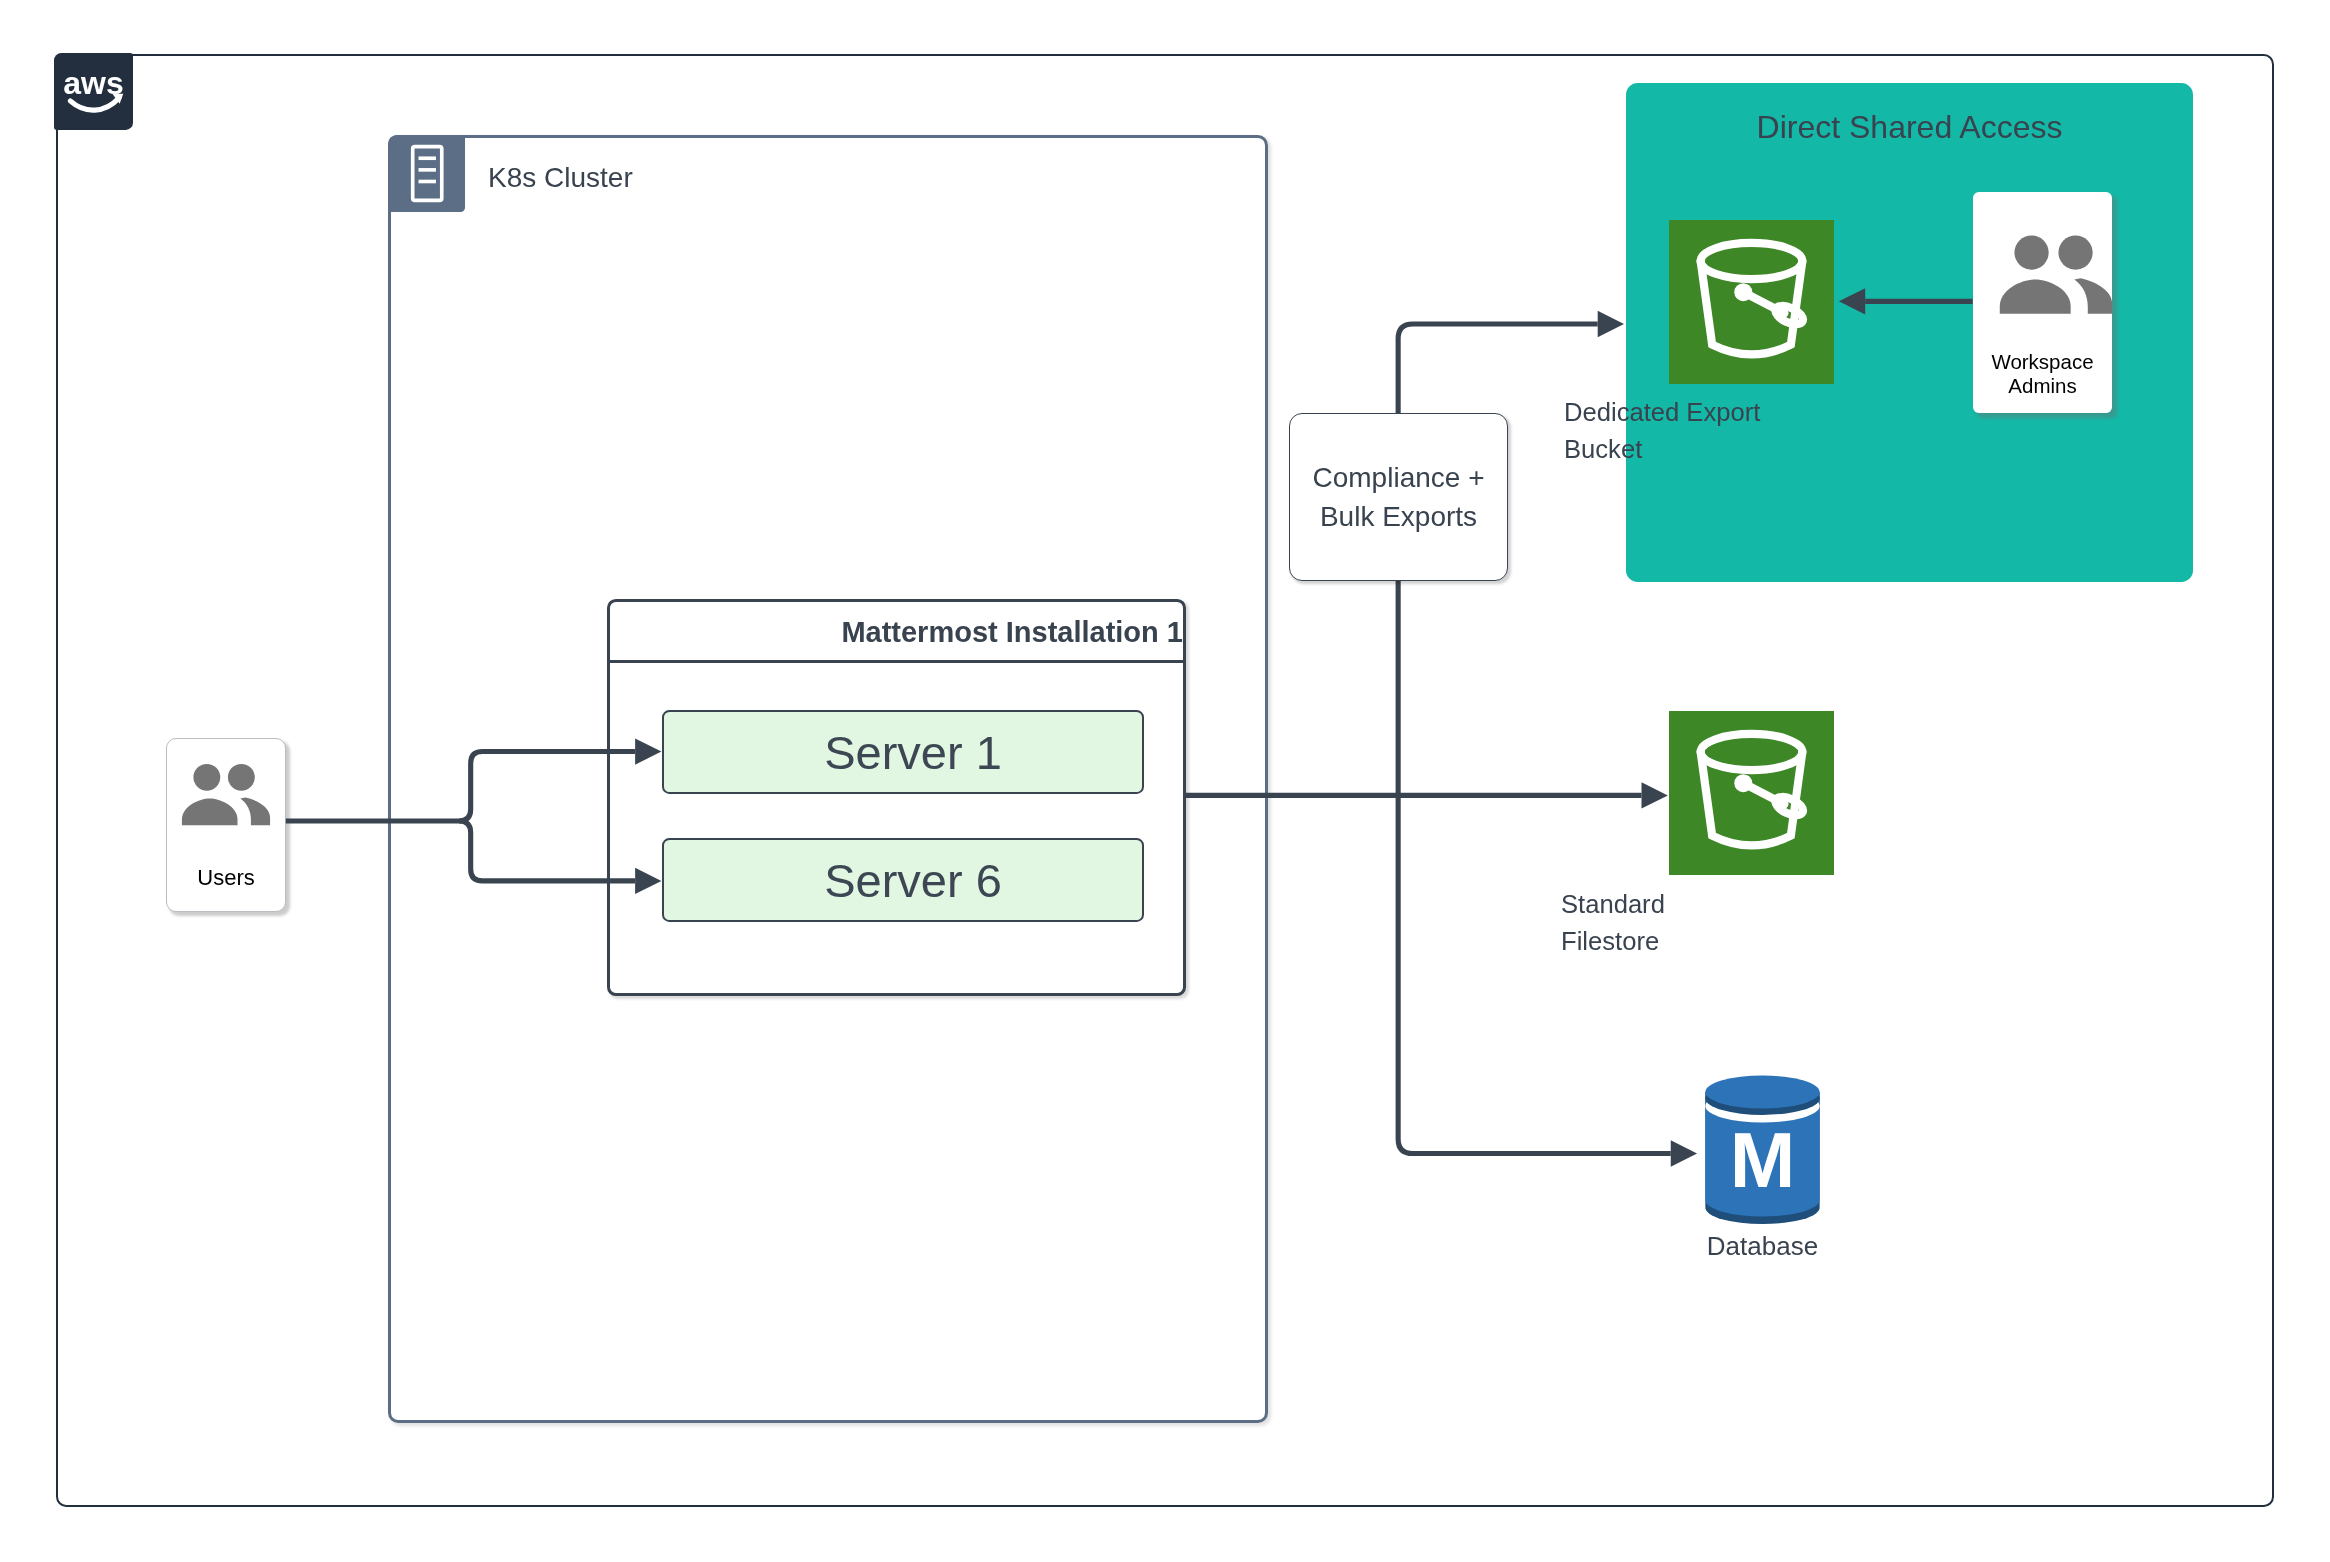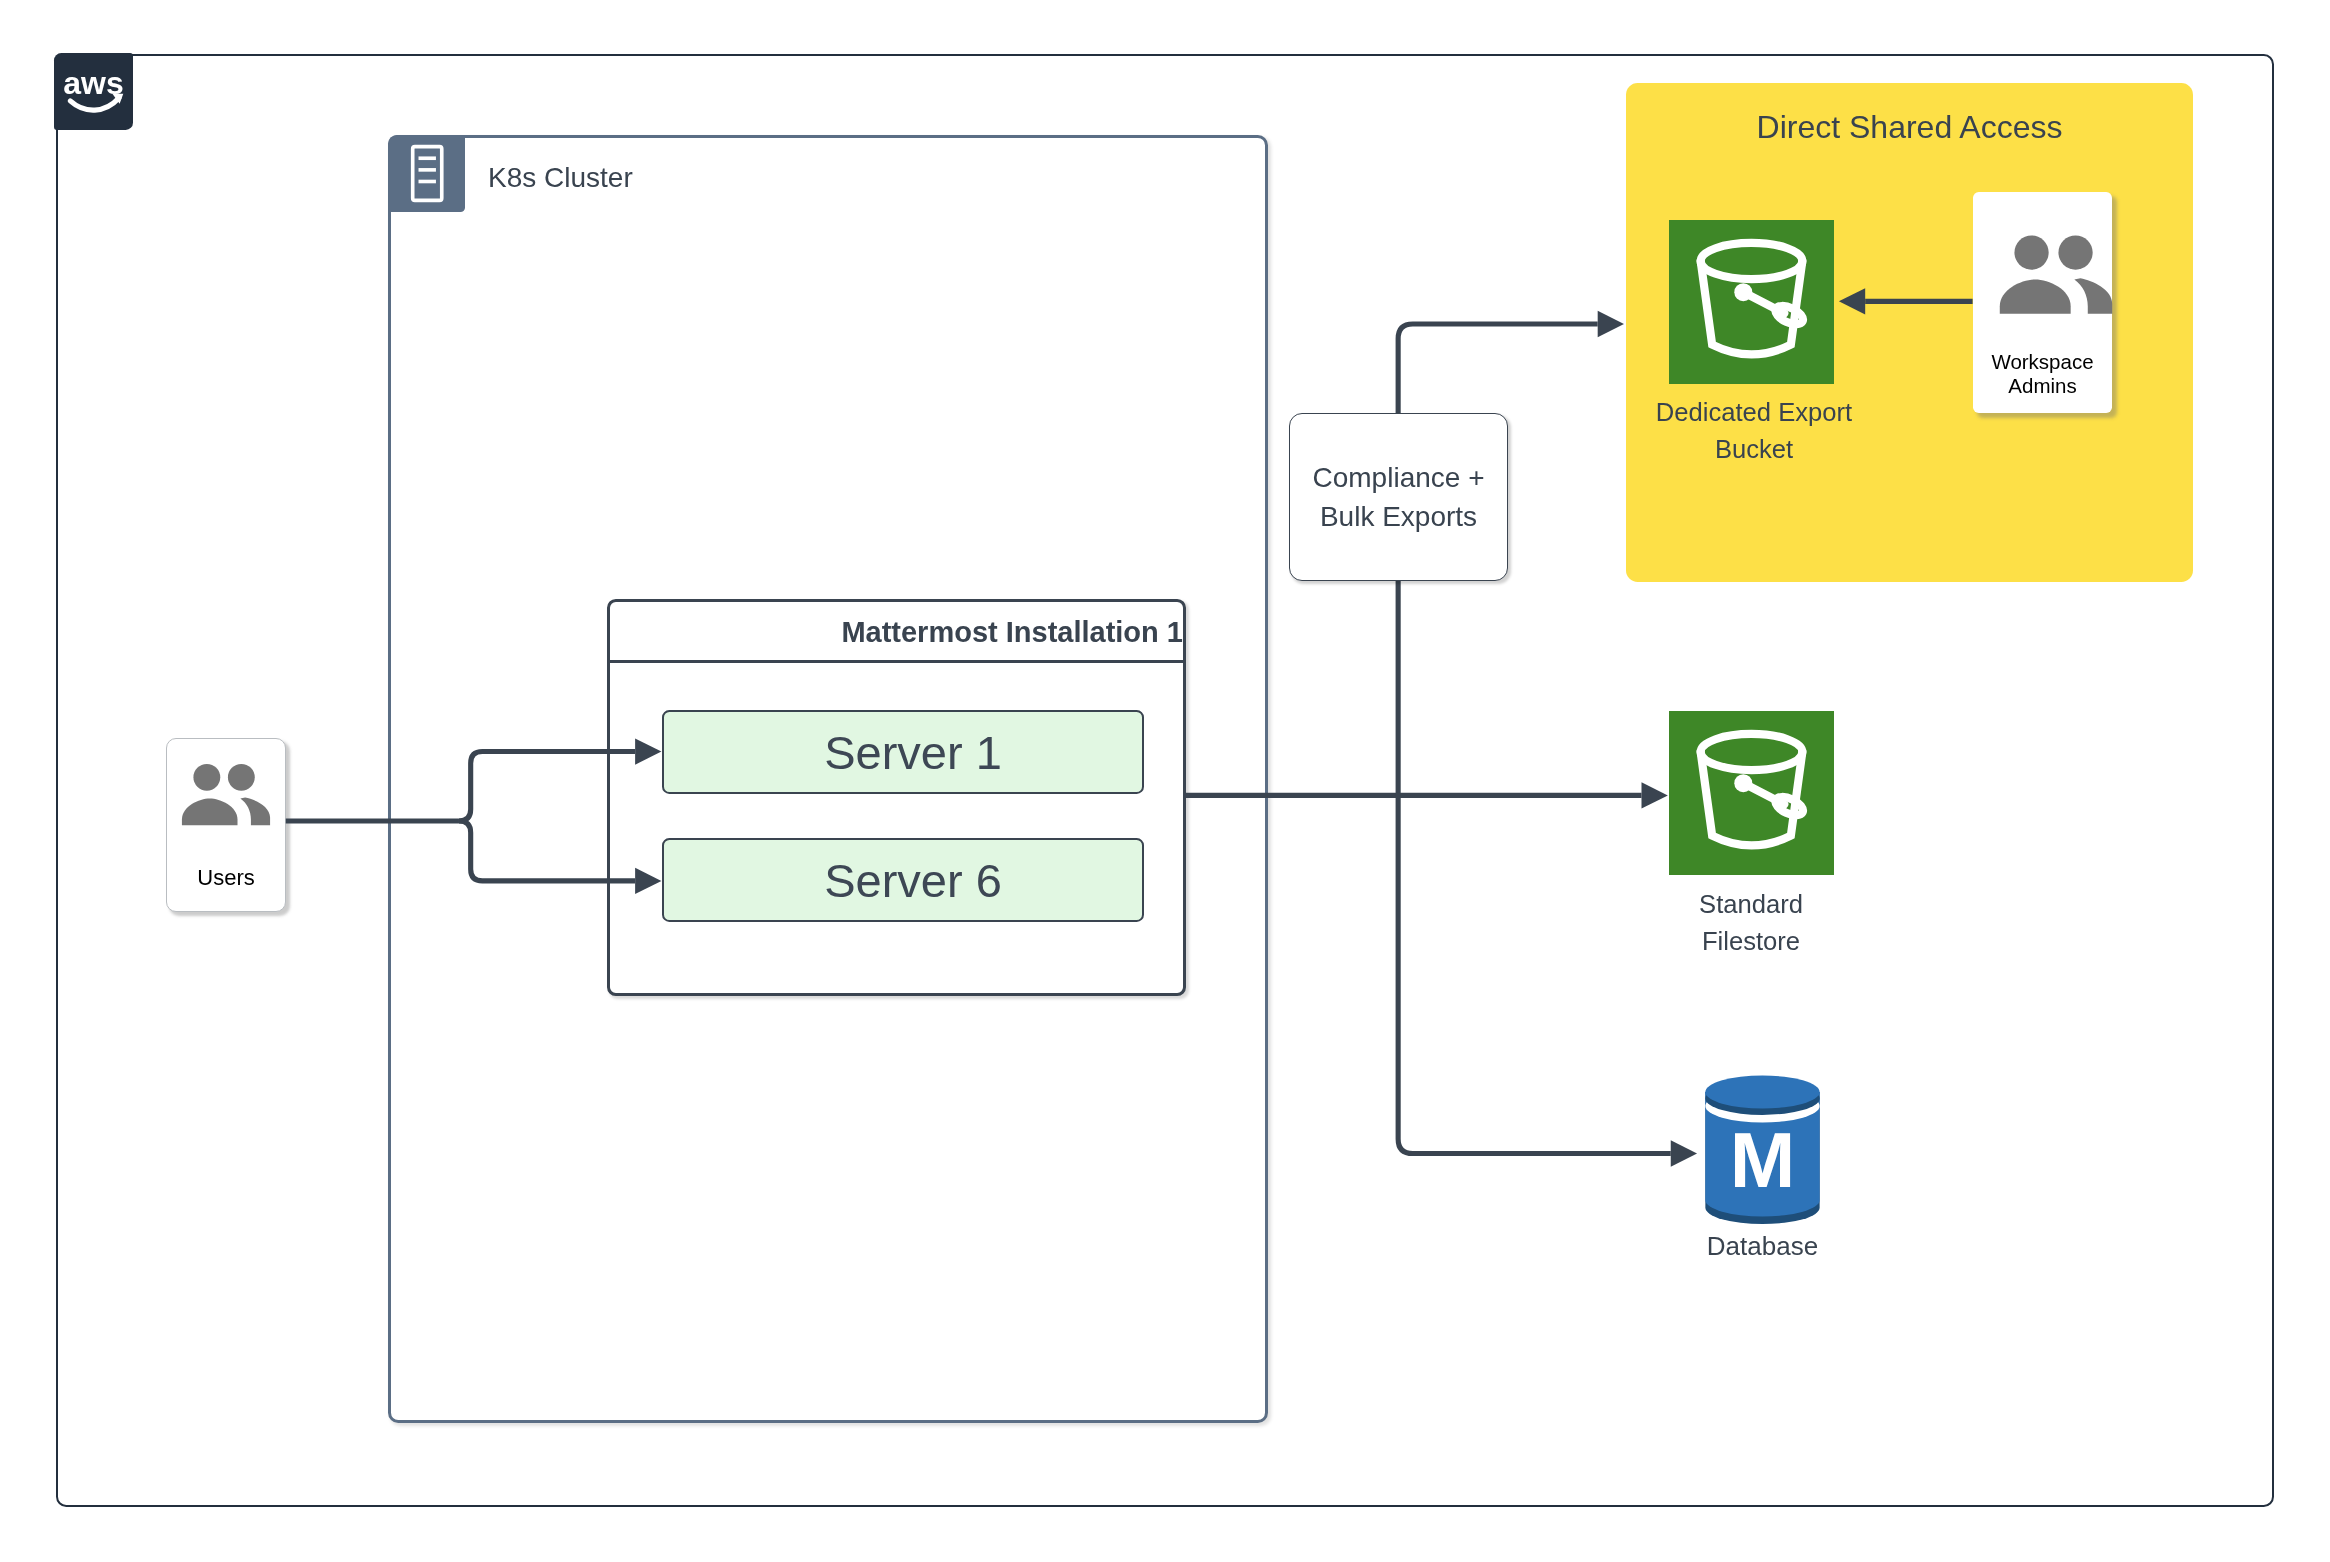--- a/index.html
+++ b/index.html
@@ -27,27 +27,27 @@
   
   .users-card{left:166px;top:738px;width:120px;height:174px;background:#fff;border:1.5px solid #b9bdc1;border-radius:10px;z-index:2;box-shadow:3.7px 3.7px 2.9px rgba(110,110,110,0.35);}
   .users-icon{left:10.2px;top:23.4px;width:98px;height:69px;}
   .users-label{left:0;bottom:20.5px;width:100%;text-align:center;font-size:22px;color:#000;}
 
   
   .compliance-box{left:1289px;top:413px;width:219px;height:168px;background:#fff;border:1.5px solid #3a4450;border-radius:13px;z-index:10;
                   display:flex;flex-direction:column;align-items:center;justify-content:center;font-size:28px;line-height:39px;color:#39434f;box-shadow:2.2px 2.2px 2.9px rgba(0,0,0,0.18);}
 
   
-  .dsa-region{left:1626px;top:83px;width:567px;height:499px;background:#fde047;border-radius:11.7px;z-index:1;}
+  .dsa-region{left:1626px;top:83px;width:567px;height:499px;background:#14b8a6;border-radius:11.7px;z-index:1;}
   .dsa-title{left:0;top:26px;width:100%;text-align:center;font-size:32px;color:#39434f;}
 
   .green-square{width:165px;height:164px;background:#3e8727;z-index:2;}
   .bucket-dedicated{left:1669px;top:220px;}
   .bucket-filestore{left:1669px;top:711px;}
-  .icon-label{width:380px;text-align:center;font-size:25.6px;line-height:37px;color:#39434f;z-index:2;}
+  .icon-label{width:380px;font-size:25.6px;line-height:37px;color:#39434f;z-index:2;}
   .label-dedicated{left:1564px;top:394px;}
   .label-filestore{left:1561px;top:886px;}
   .label-database{left:1580px;top:1231px;width:365px;text-align:center;font-size:26px;color:#39434f;z-index:2;}
 
   
   .admins-card{left:1973px;top:192px;width:139px;height:221px;background:#fff;border-radius:5.8px;z-index:3;box-shadow:4.4px 4.4px 3.7px rgba(110,110,110,0.4);}
   .admins-icon{left:20.5px;top:41px;width:124px;height:88px;}
   .admins-label{left:0;bottom:14.6px;width:100%;text-align:center;font-size:20.5px;color:#000;}
 
   

